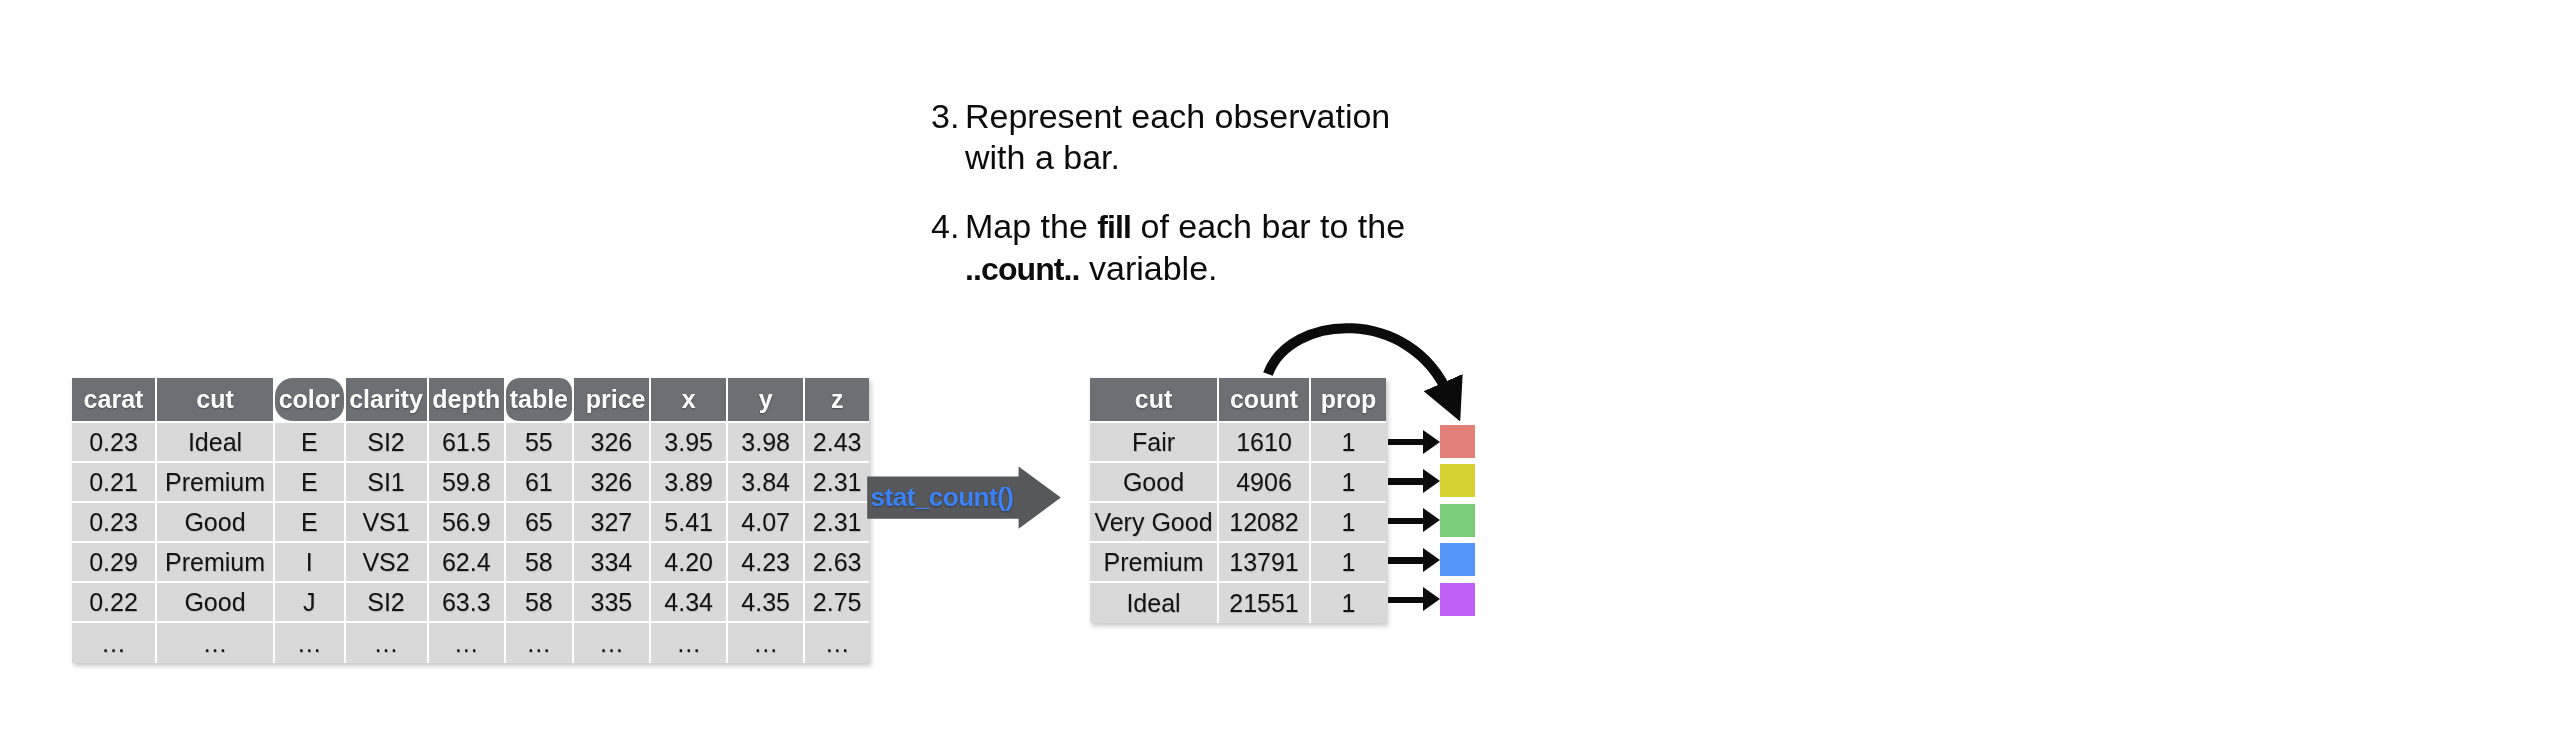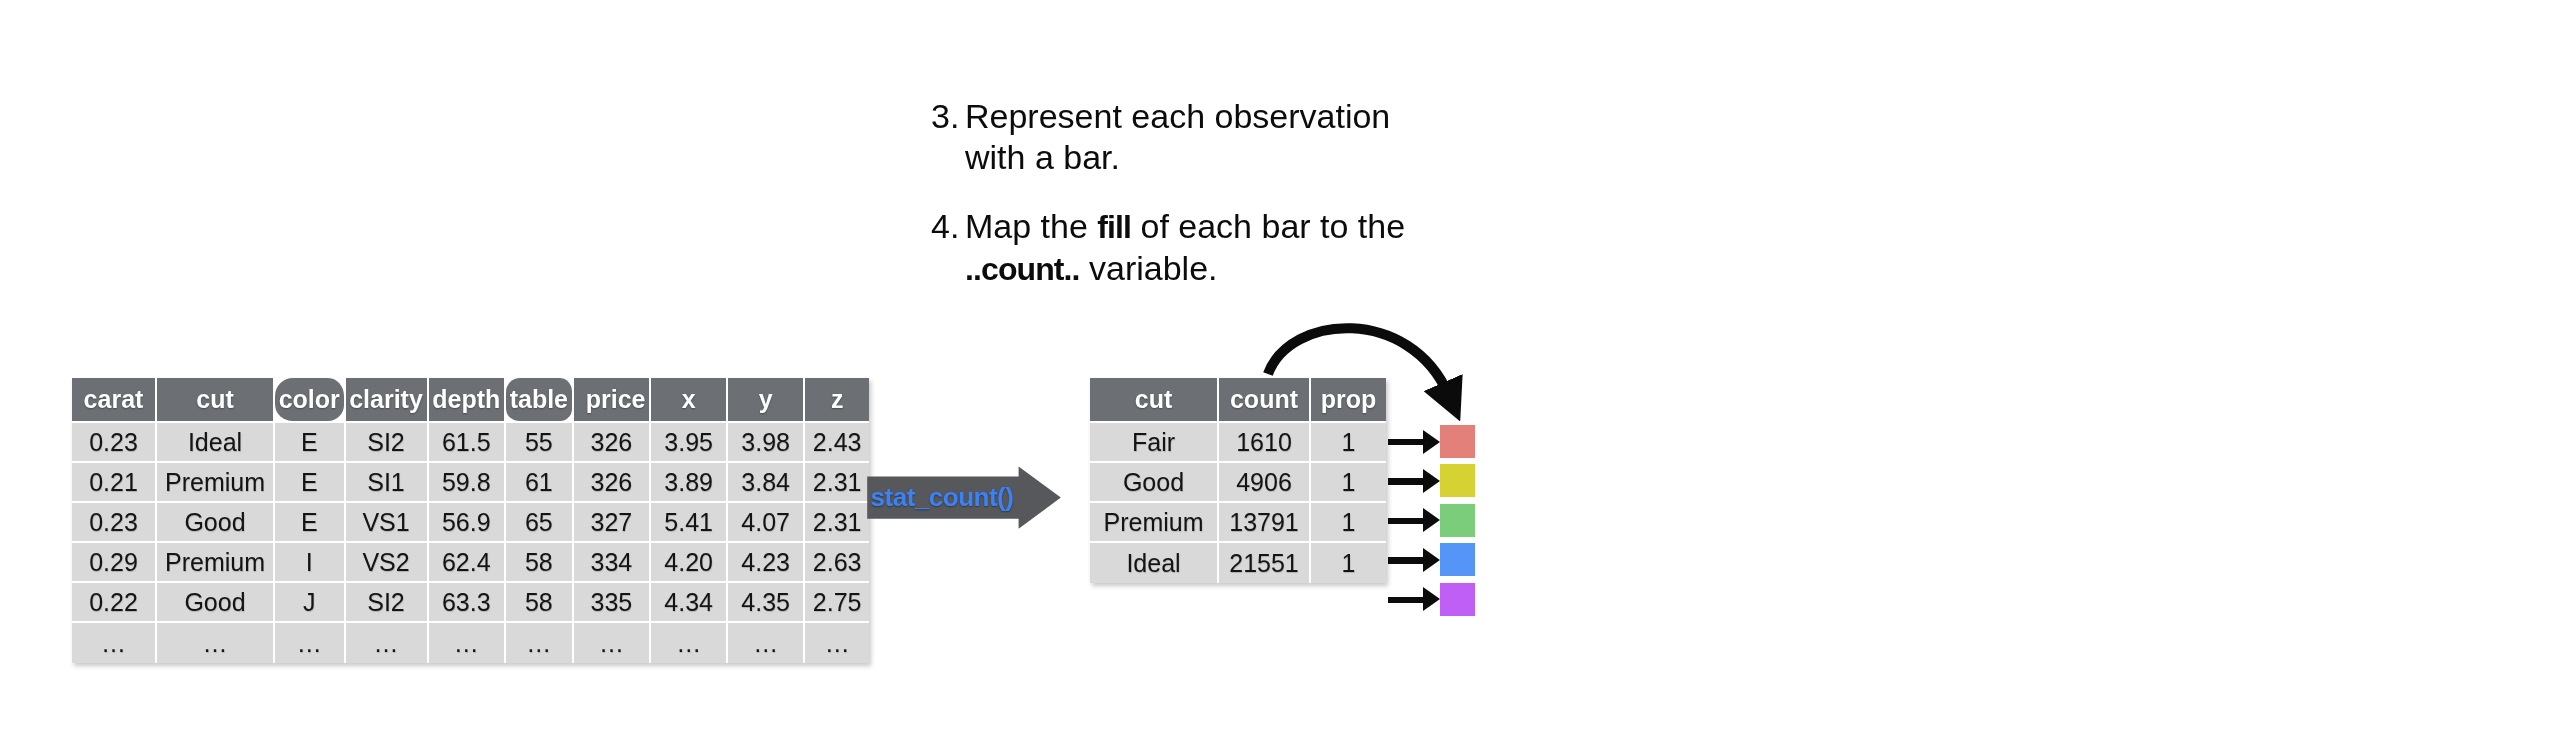--- a/index.html
+++ b/index.html
@@ -206,20 +206,25 @@
           <td>Fair</td>
           <td>1610</td>
           <td>1</td>
         </tr>
         <tr>
           <td>Good</td>
           <td>4906</td>
           <td>1</td>
         </tr>
         <tr>
+          <td>Very Good</td>
+          <td>12082</td>
+          <td>1</td>
+        </tr>
+        <tr>
           <td>Premium</td>
           <td>13791</td>
           <td>1</td>
         </tr>
         <tr>
           <td>Ideal</td>
           <td>21551</td>
           <td>1</td>
         </tr>
       </tbody>

